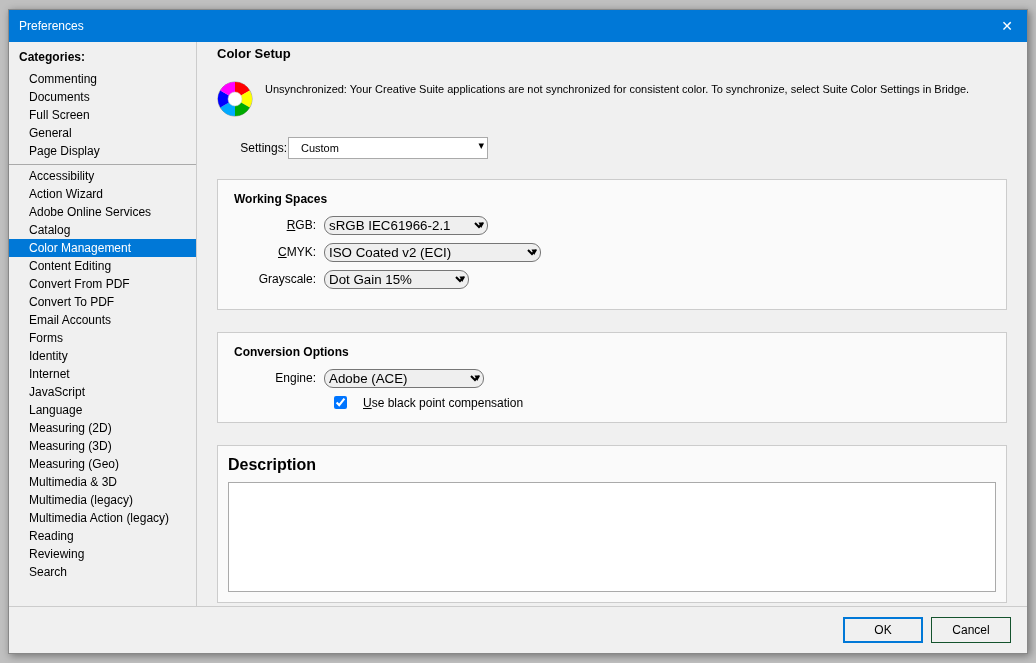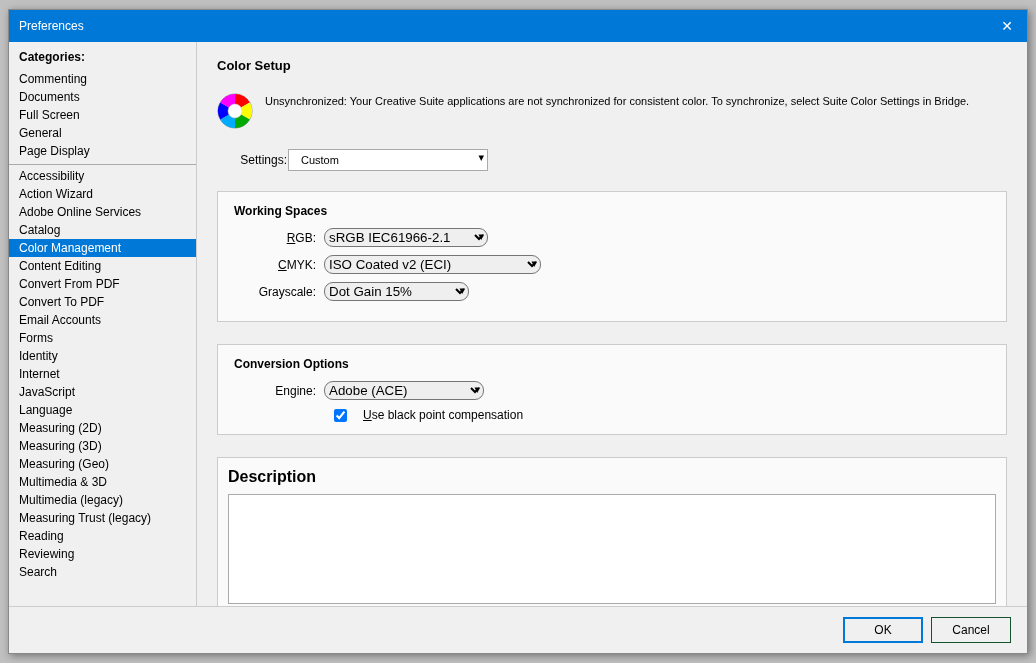--- a/index.html
+++ b/index.html
@@ -69,41 +69,42 @@
       overflow-x: hidden;
     }
     .sidebar-list-container::-webkit-scrollbar { width: 14px; }
     .sidebar-list-container::-webkit-scrollbar-track { background: #f0f0f0; border: 1px solid #ccc; }
     .sidebar-list-container::-webkit-scrollbar-thumb { background: #c0c0c0; border: 1px solid #888; }
     .sidebar-list {
       list-style: none;
       padding: 2px 0;
     }
     .sidebar-list li {
-      padding: 2px 10px;
+      padding: 2px 20px;
       cursor: pointer;
       color: #000;
       white-space: nowrap;
     }
     .sidebar-list li.selected {
       background: #0078d7;
       color: white;
     }
     .sidebar-list li.section-break {
       border-top: 1px solid #aaa;
       margin-top: 4px;
       padding-top: 4px;
     }
     .main-content {
       flex: 1;
       padding: 16px 20px;
       overflow-y: auto;
       display: flex;
       flex-direction: column;
       gap: 12px;
+      justify-content: center;
     }
     .section-title {
       font-size: 13px;
       font-weight: bold;
       margin-bottom: 8px;
       color: #000;
     }
     .info-box {
       display: flex;
       align-items: flex-start;
@@ -276,21 +277,21 @@
             <li>Forms</li>
             <li>Identity</li>
             <li>Internet</li>
             <li>JavaScript</li>
             <li>Language</li>
             <li>Measuring (2D)</li>
             <li>Measuring (3D)</li>
             <li>Measuring (Geo)</li>
             <li>Multimedia &amp; 3D</li>
             <li>Multimedia (legacy)</li>
-            <li>Measuring Trust (legacy)</li>
+            <li>Multimedia Action (legacy)</li>
             <li>Reading</li>
             <li>Reviewing</li>
             <li>Search</li>
           </ul>
       </div>
     </div>
 
     <div class="main-content">
       <div class="section-title">Color Setup</div>
 

